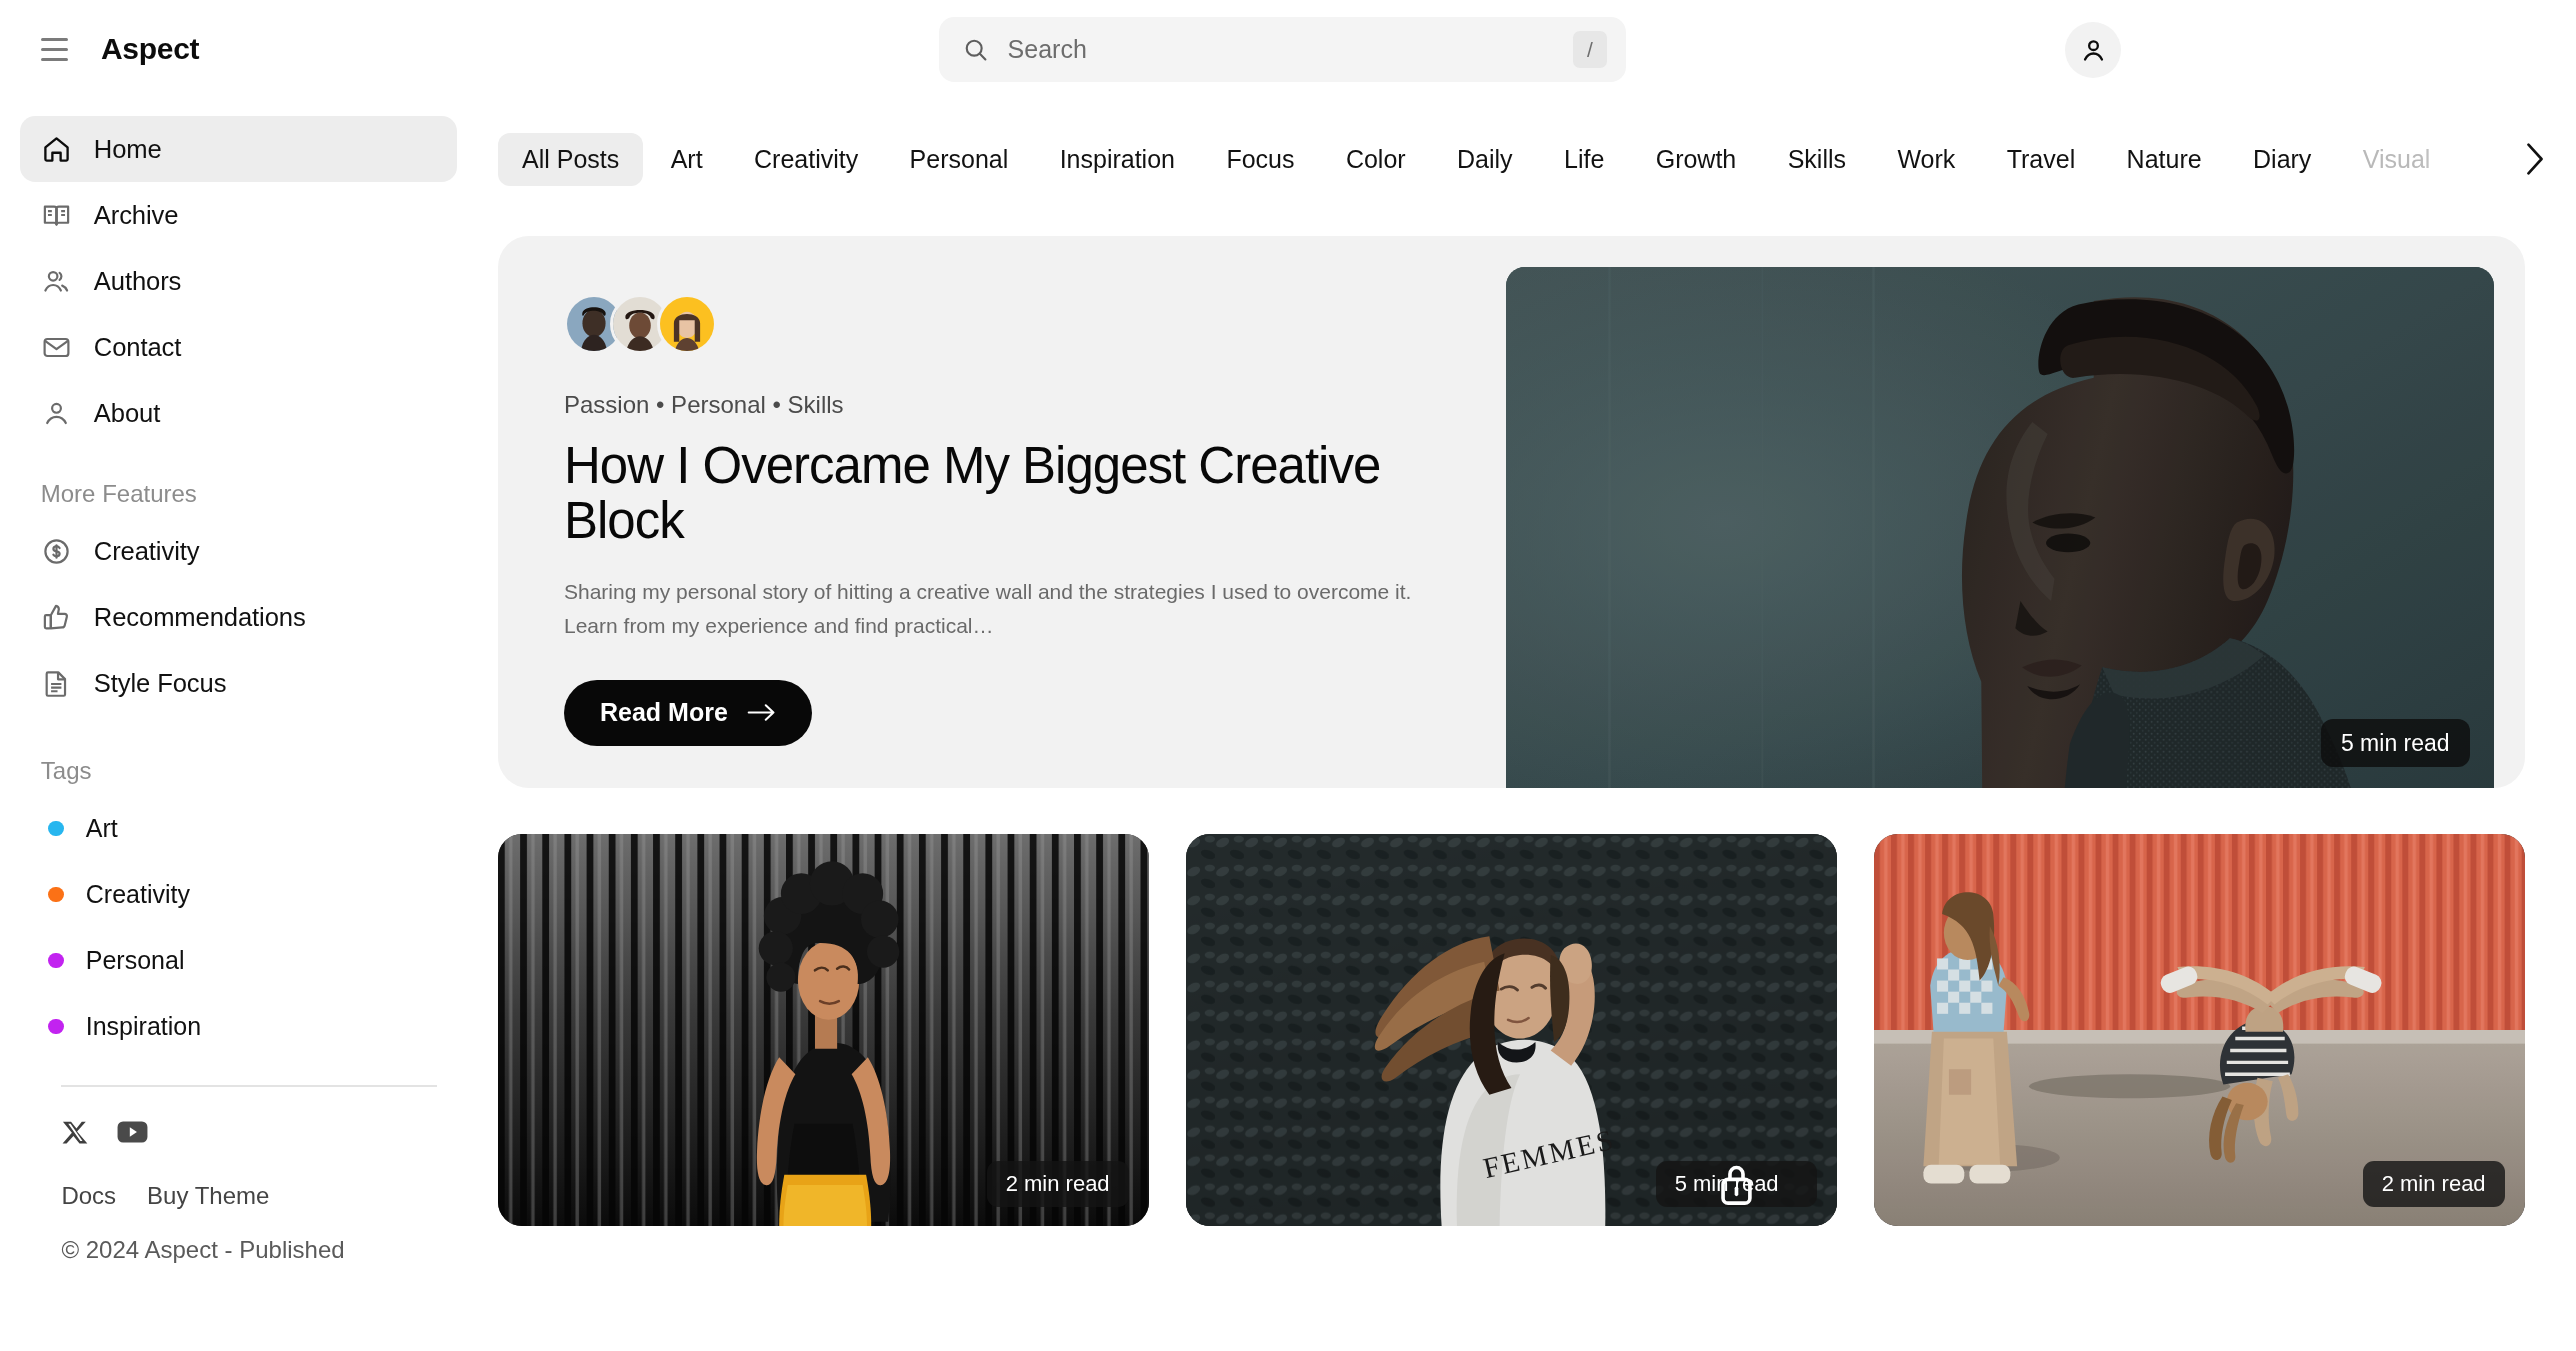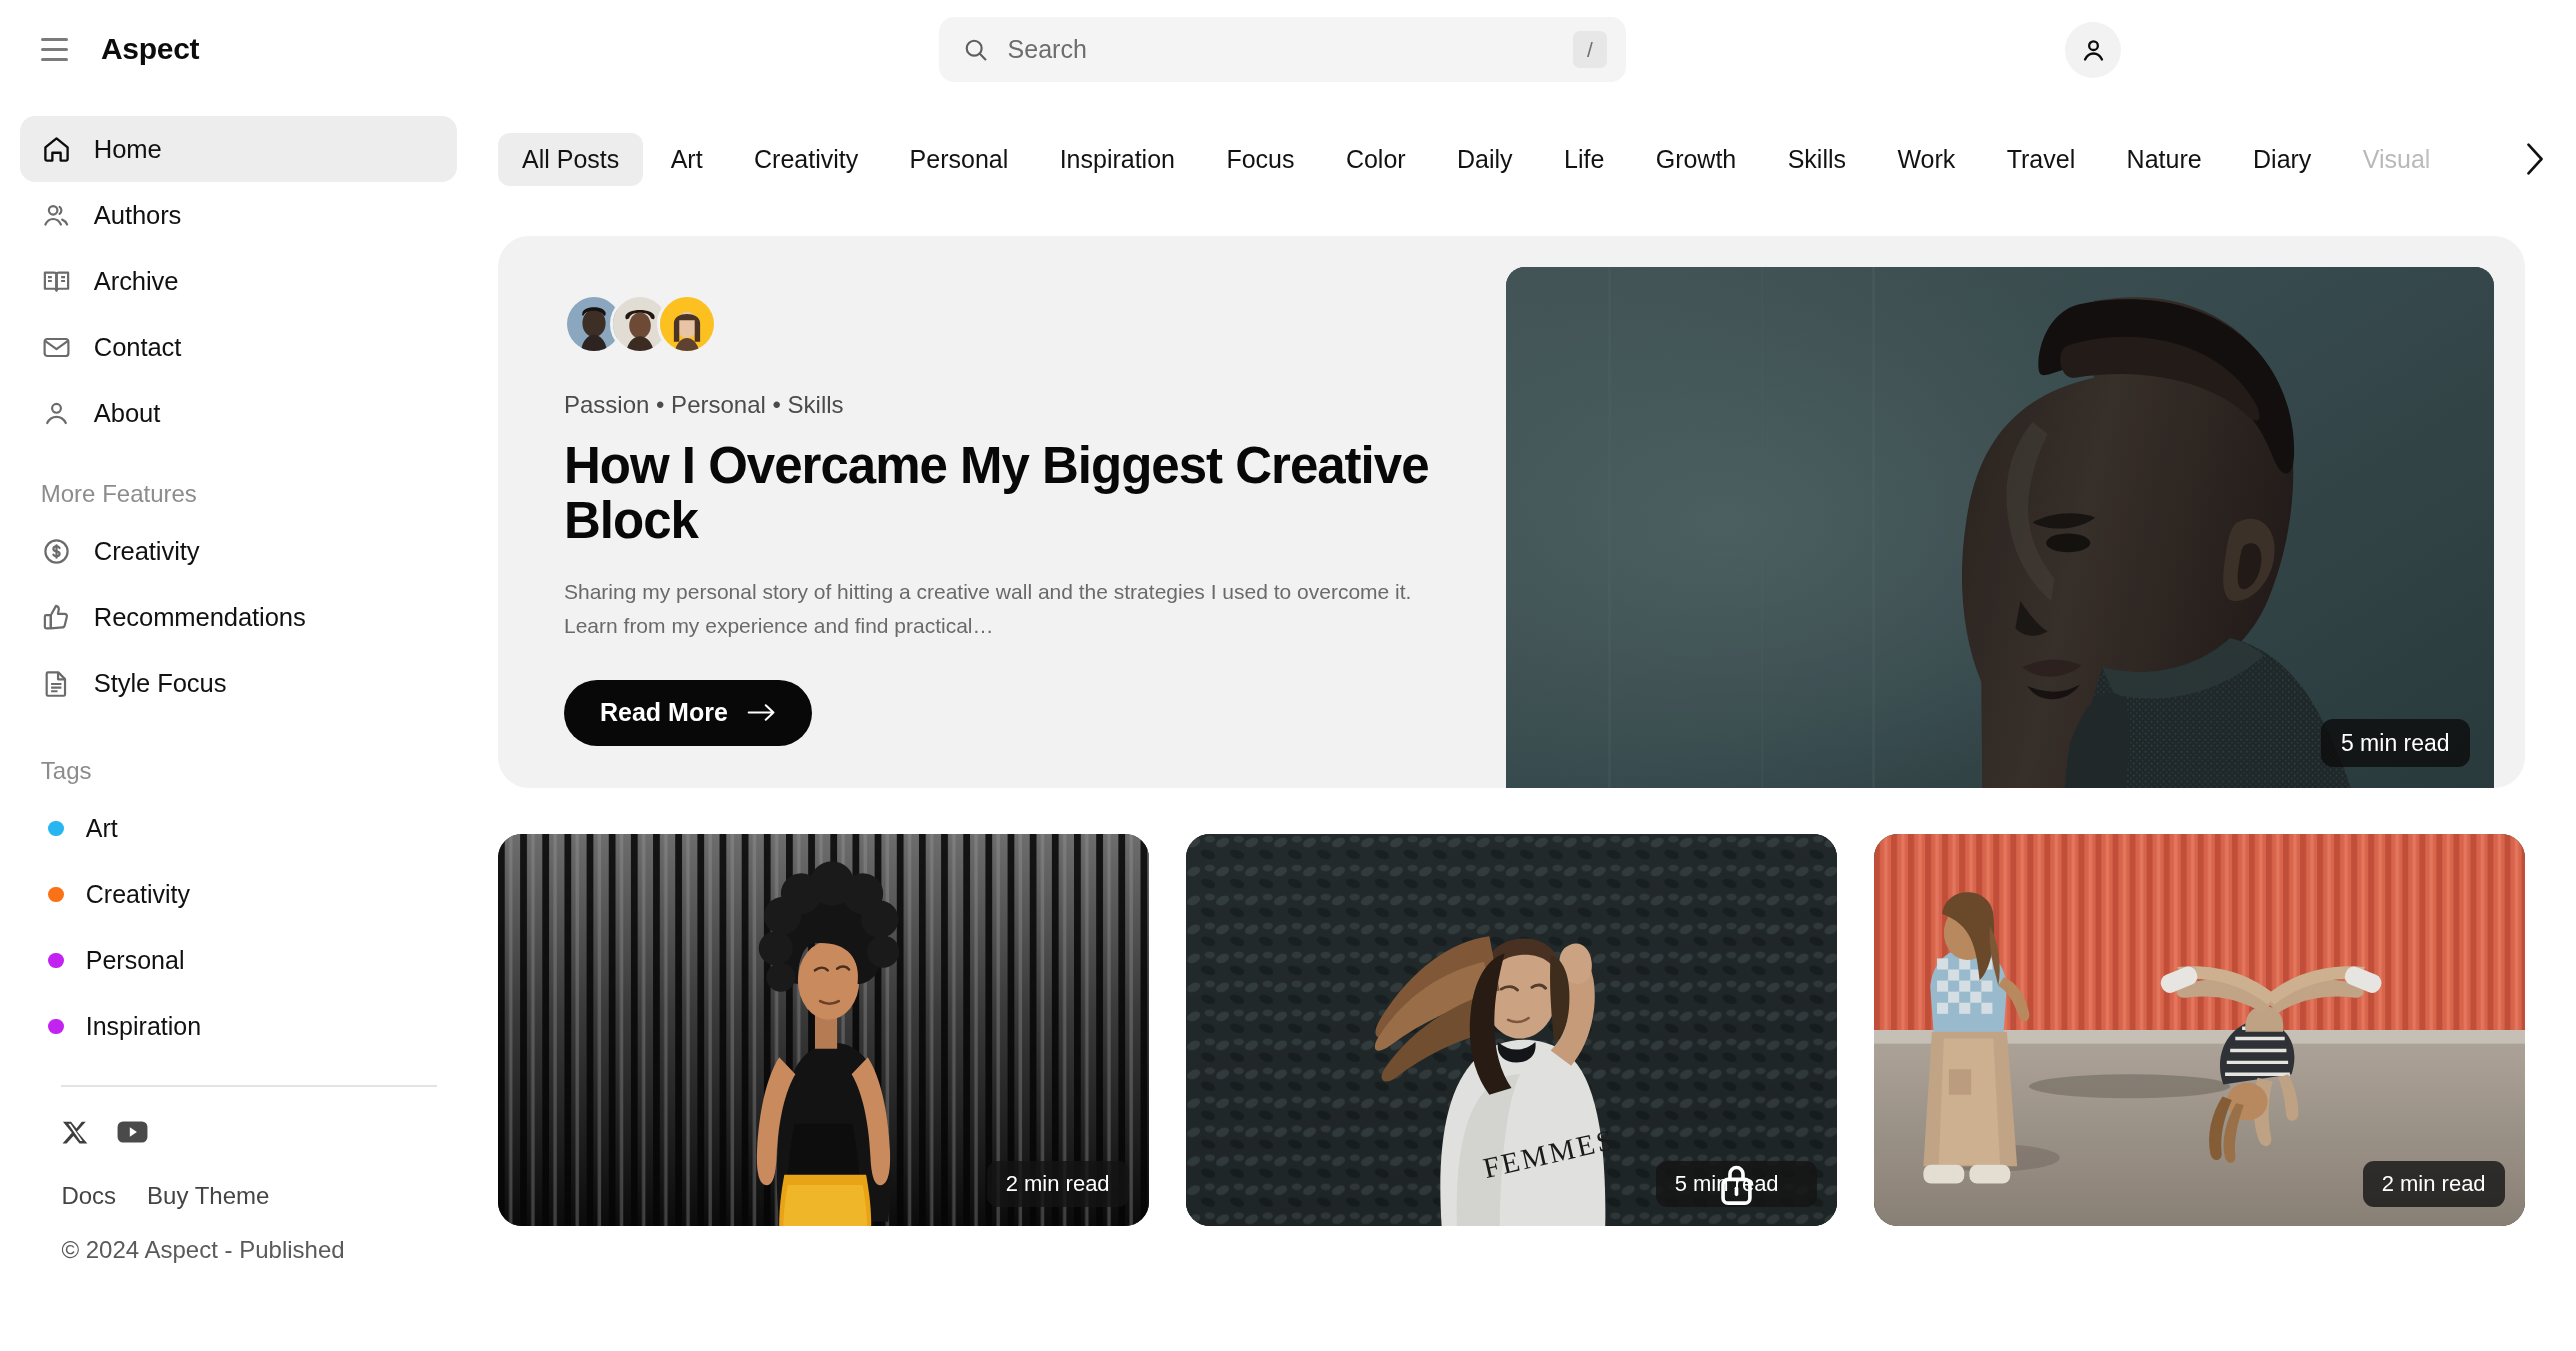--- a/index.html
+++ b/index.html
@@ -257,21 +257,21 @@
   .hero-tags {
     margin-top: 34px;
     font-size: 24px;
     color: #4b4b4b;
     font-weight: 500;
   }
   .hero-title {
     margin-top: 19px;
     font-size: 51px;
     line-height: 1.08;
-    font-weight: 700;
+    font-weight: 400;
     letter-spacing: -1px;
     color: #080808;
     max-width: 903px;
   }
   .hero-excerpt {
     margin-top: 27px;
     font-size: 21px;
     line-height: 1.63;
     color: #6a6a6a;
     max-width: 903px;
@@ -414,40 +414,40 @@
       <span class="ico">
         <svg viewBox="0 0 24 24" fill="none" stroke="#0c0c0c" stroke-width="1.8" stroke-linejoin="round">
           <path d="M3.4 10.4 12 3.4l8.6 7v9.2a1 1 0 0 1-1 1h-4.4v-6.1H8.8v6.1H4.4a1 1 0 0 1-1-1z"></path>
         </svg>
       </span>
       <span class="lbl">Home</span>
     </div>
 
     <div class="nav-item">
       <span class="ico">
+        <svg viewBox="0 0 24 24" fill="none" stroke="#6b6b6b" stroke-width="1.7" stroke-linejoin="round">
+          <path d="M12 6.6V19"></path>
+            <path d="M3 5.2h7.1c1 0 1.9.6 1.9 1.4V19c0-.8-.9-1.4-1.9-1.4H3z"></path>
+          <path d="M21 5.2h-7.1c-1 0-1.9.6-1.9 1.4V19c0-.8.9-1.4 1.9-1.4H21z"></path>
+          <path d="M5.4 8.6h3M5.4 11.6h3M15.6 8.6h3M15.6 11.6h3"></path>
+        </svg>
+      </span>
+      <span class="lbl">Archive</span>
+    </div>
+
+    <div class="nav-item">
+      <span class="ico">
         <svg viewBox="0 0 24 24" fill="none" stroke="#6b6b6b" stroke-width="1.7" stroke-linecap="round">
           <circle cx="9.4" cy="8" r="3.3"></circle>
             <path d="M3.4 19c1.3-2.9 3.5-4.3 6-4.3s4.7 1.4 6 4.3"></path>
           <path d="M14.4 5.3a3.3 3.3 0 0 1 0 5.4"></path>
             <path d="M16.4 15.2c1.6.6 2.9 1.9 3.8 3.8"></path>
         </svg>
       </span>
       <span class="lbl">Authors</span>
-    </div>
-
-    <div class="nav-item">
-      <span class="ico">
-        <svg viewBox="0 0 24 24" fill="none" stroke="#6b6b6b" stroke-width="1.7" stroke-linejoin="round">
-          <path d="M12 6.6V19"></path>
-            <path d="M3 5.2h7.1c1 0 1.9.6 1.9 1.4V19c0-.8-.9-1.4-1.9-1.4H3z"></path>
-          <path d="M21 5.2h-7.1c-1 0-1.9.6-1.9 1.4V19c0-.8.9-1.4 1.9-1.4H21z"></path>
-          <path d="M5.4 8.6h3M5.4 11.6h3M15.6 8.6h3M15.6 11.6h3"></path>
-        </svg>
-      </span>
-      <span class="lbl">Archive</span>
     </div>
 
     <div class="nav-item">
       <span class="ico">
         <svg viewBox="0 0 24 24" fill="none" stroke="#6b6b6b" stroke-width="1.7" stroke-linejoin="round">
           <rect x="2.8" y="5.4" width="18.4" height="13.2" rx="2.2"></rect>
             <path d="m3.4 7 8.6 6.2L20.6 7"></path>
         </svg>
       </span>
       <span class="lbl">Contact</span>

